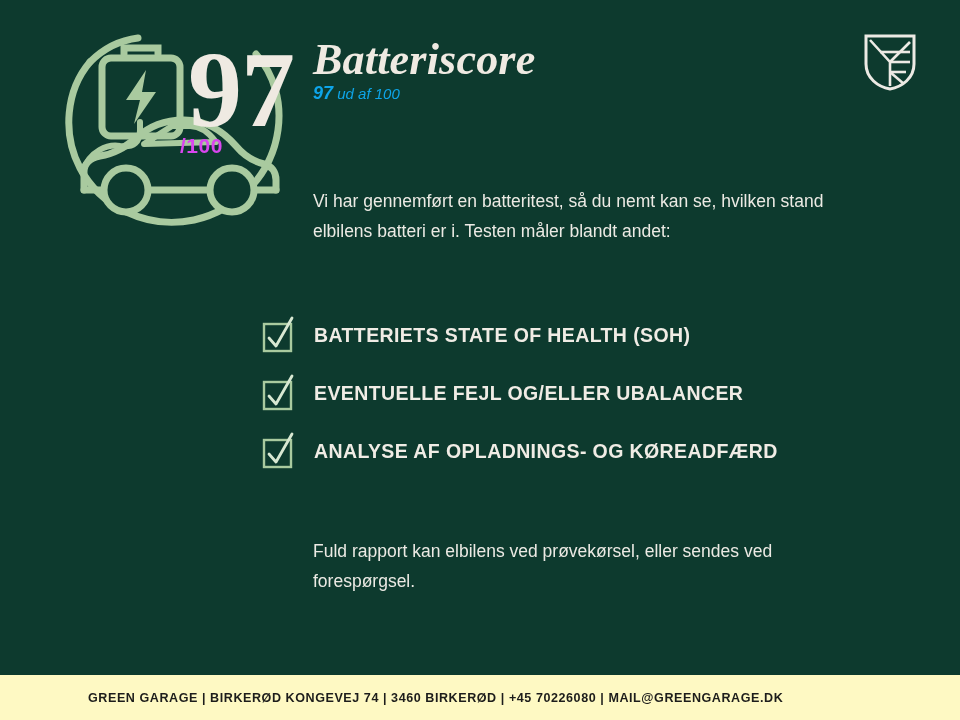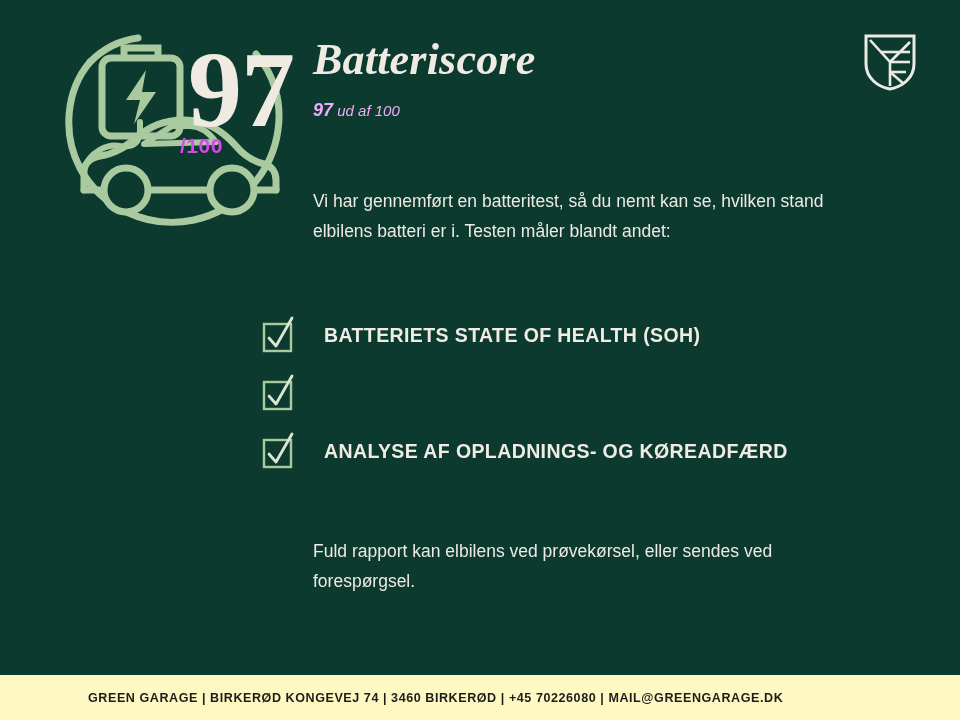--- a/index.html
+++ b/index.html
@@ -51,24 +51,24 @@
   }
   .title {
     font-family:"Liberation Serif", serif;
     font-weight:700;
     font-size:44px;
     line-height:1.02;
     color:#efeae2;
     letter-spacing:0.2px;
   }
   .subtitle {
-    margin-top:17px;
+    margin-top:0;
     font-family:"Liberation Sans", sans-serif;
     font-size:15px;
-    color:#f0abfc;
+    color:#0ea5e9;
   }
   .subtitle .sub-score {
     font-weight:700;
     font-size:18px;
   }
   .subtitle .sub-rest {
     font-weight:400;
     font-size:15px;
   }
 
@@ -101,21 +101,21 @@
     align-items:center;
     height:58px;
   }
   .check-box {
     width:34px; height:40px;
     flex:0 0 34px;
     position:relative;
   }
   .check-box svg { display:block; width:34px; height:40px; }
   .check-label {
-    margin-left:29px;
+    margin-left:19px;
     font-family:"Liberation Sans", sans-serif;
     font-weight:700;
     font-size:19.5px;
     letter-spacing:0.4px;
     color:#f0ece5;
     white-space:nowrap;
   }
 
   
   .outro {
@@ -219,20 +219,21 @@
       <span class="check-label">BATTERIETS STATE OF HEALTH (SOH)</span>
     </div>
 
     <div class="check-row">
       <span class="check-box">
         <svg viewBox="0 0 34 40" xmlns="http://www.w3.org/2000/svg">
           <rect x="3" y="9" width="27" height="27" fill="none" stroke="#a9ca9f" stroke-width="2.4"></rect>
           <path d="M8 23 L15 31 L31 3" fill="none" stroke="#d8e8d2" stroke-width="2.8" stroke-linecap="round" stroke-linejoin="round"></path>
         </svg>
       </span>
+      <span class="check-label">EVENTUELLE FEJL OG/ELLER UBALANCER</span>
     </div>
 
     <div class="check-row">
       <span class="check-box">
         <svg viewBox="0 0 34 40" xmlns="http://www.w3.org/2000/svg">
           <rect x="3" y="9" width="27" height="27" fill="none" stroke="#a9ca9f" stroke-width="2.4"></rect>
           <path d="M8 23 L15 31 L31 3" fill="none" stroke="#d8e8d2" stroke-width="2.8" stroke-linecap="round" stroke-linejoin="round"></path>
         </svg>
       </span>
       <span class="check-label">ANALYSE AF OPLADNINGS- OG KØREADFÆRD</span>

